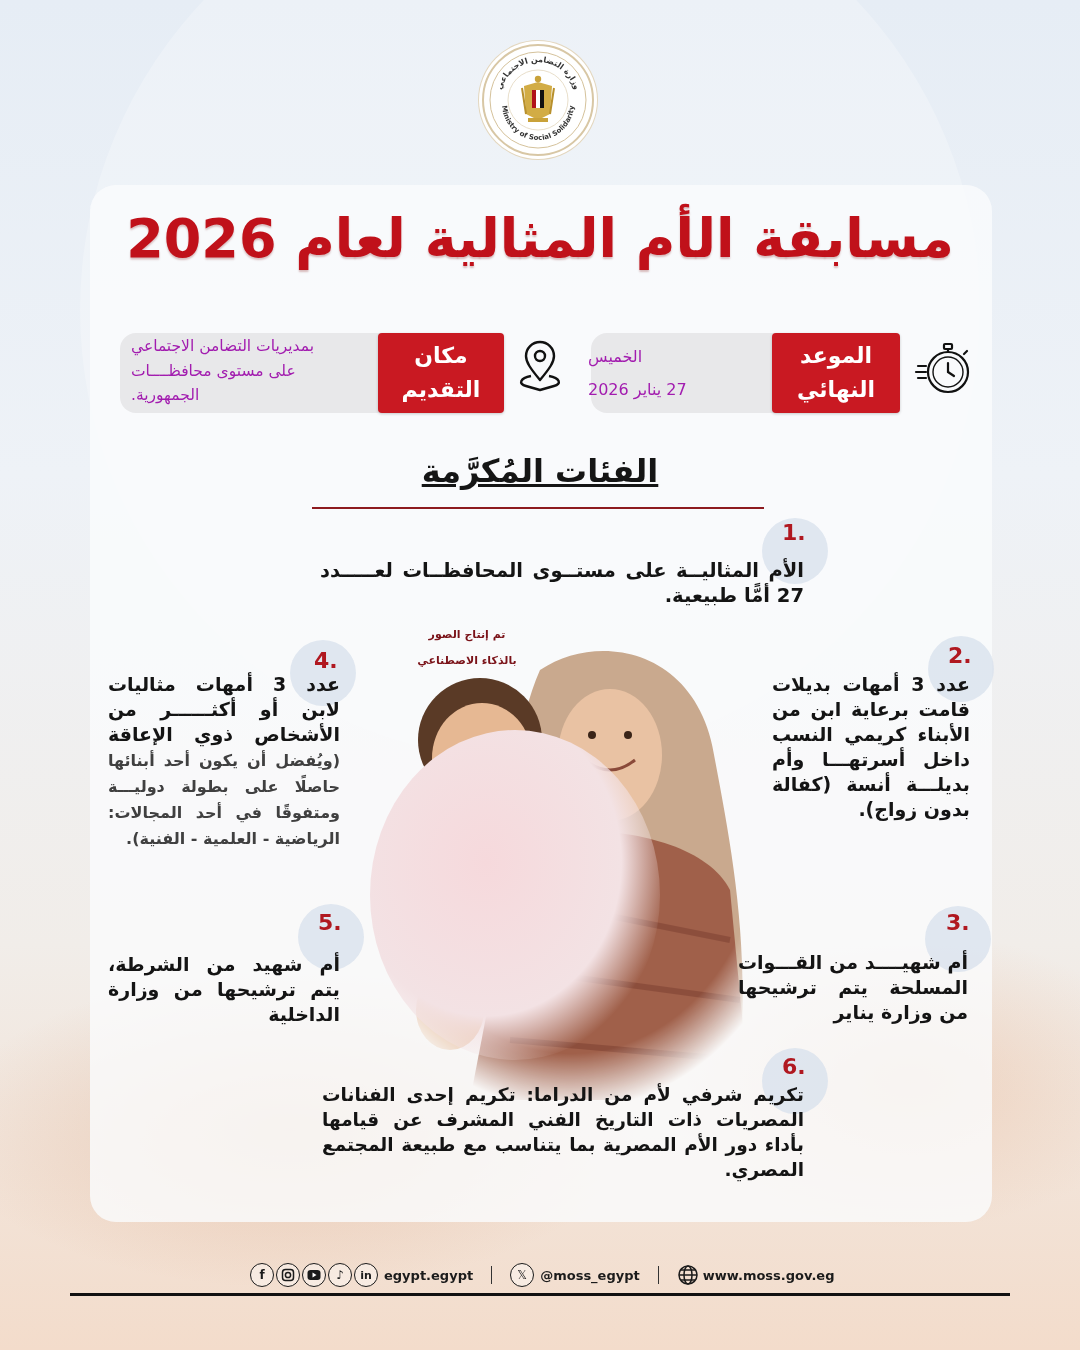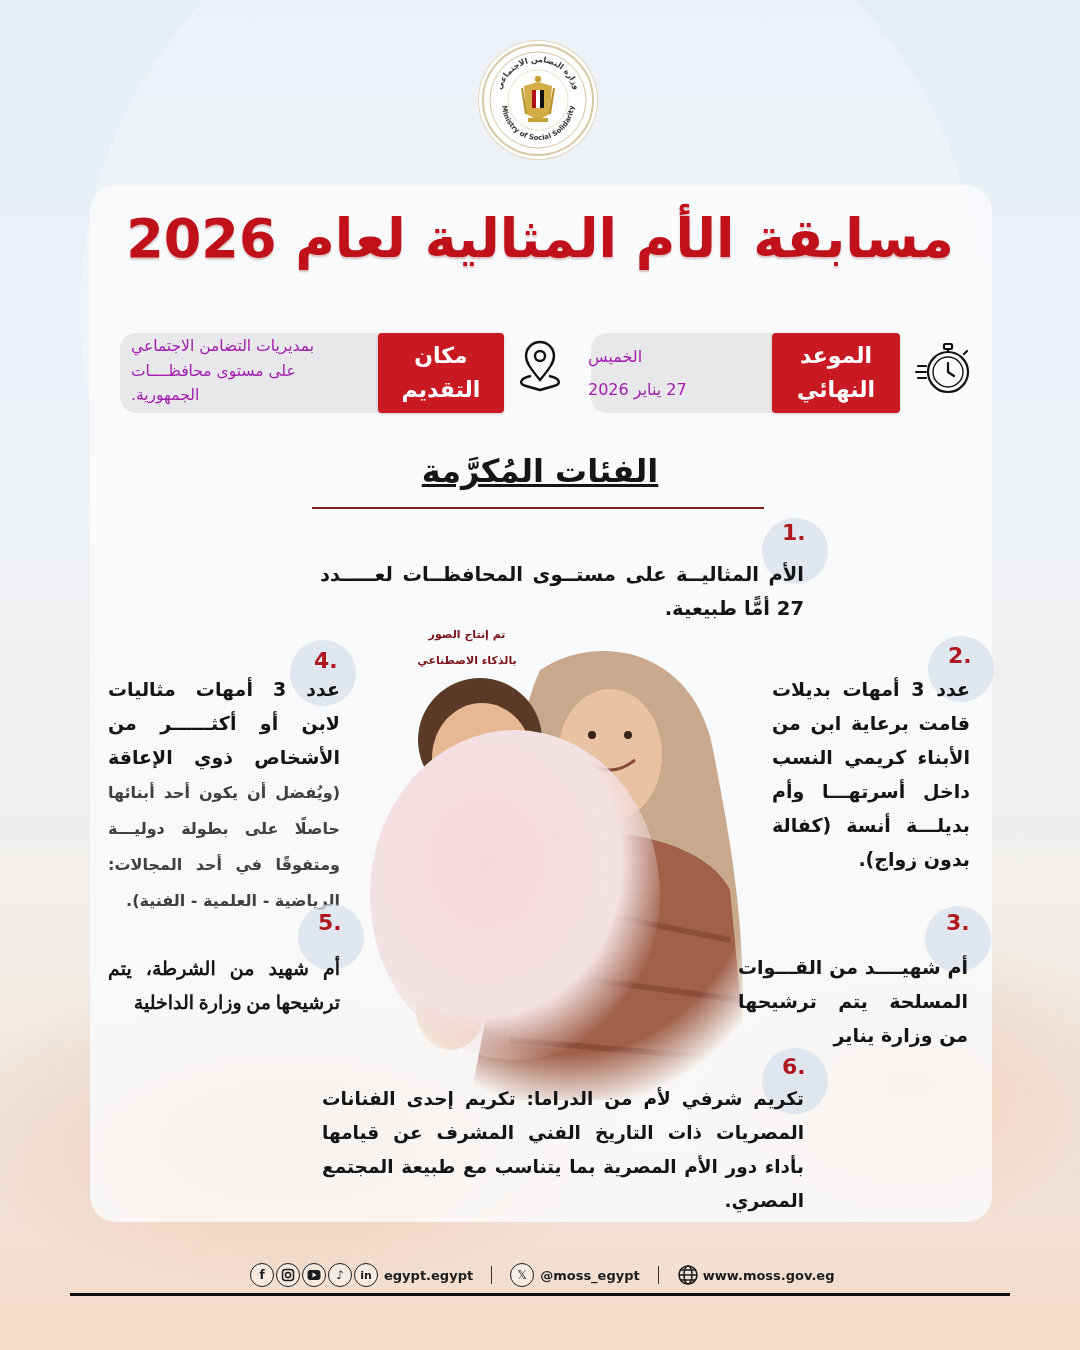--- a/index.html
+++ b/index.html
@@ -74,21 +74,21 @@
   .num-bubble {
     position: absolute; width: 66px; height: 66px; border-radius: 50%;
     background: rgba(215,224,236,0.75);
   }
   .num {
     position: absolute; font-weight: 800; font-size: 22px; color: #b01820;
   }
 
   .item-text {
     position: absolute; direction: rtl; text-align: justify; text-align-last: right;
-    font-weight: 700; color: #141414; font-size: 19px; line-height: 34px;
+    font-weight: 700; color: #141414; font-size: 19px; line-height: 25px;
   }
   .item-text .accent { color: #404040; }
 
   
   .photo-wrap {
     position: absolute; left: 370px; top: 640px; width: 400px; height: 470px;
   }
   .photo-circle {
     position: absolute; left: 0; top: 90px; width: 290px; height: 330px; border-radius: 50%;
     background: radial-gradient(ellipse at 40% 40%, #f6d9dc 0%, #f3e2e4 55%, rgba(245,235,236,0) 75%);
@@ -246,21 +246,21 @@
 
 <div class="num-bubble" style="left:290px; top:640px;"></div>
 <div class="num" style="left:314px; top:648px;">4.</div>
 <div class="item-text" style="left:108px; top:672px; width:232px;">
   <span>عدد 3 أمهات مثاليات لابن أو أكثــــــر من الأشخاص ذوي الإعاقة</span>
   <span class="accent" style="font-size:16px;">(ويُفضل أن يكون أحد أبنائها حاصلًا على بطولة دوليـــة ومتفوقًا في أحد المجالات: الرياضية - العلمية - الفنية).</span>
 </div>
 
 <div class="num-bubble" style="left:298px; top:904px;"></div>
 <div class="num" style="left:318px; top:910px;">5.</div>
-<div class="item-text" style="left:108px; top:952px; width:232px;font-family:Liberation Serif, serif;">أم شهيد من الشرطة، يتم ترشيحها من وزارة الداخلية</div>
+<div class="item-text" style="left:108px; top:952px; width:232px;">أم شهيد من الشرطة، يتم ترشيحها من وزارة الداخلية</div>
 
 <div class="num-bubble" style="left:762px; top:1048px;"></div>
 <div class="num" style="left:782px; top:1054px;">6.</div>
 <div class="item-text" style="left:322px; top:1082px; width:482px; font-size:18.5px;">تكريم شرفي لأم من الدراما: تكريم إحدى الفنانات المصريات ذات التاريخ الفني المشرف عن قيامها بأداء دور الأم المصرية بما يتناسب مع طبيعة المجتمع المصري.</div>
 
 <div class="footer">
   <span class="social-icon">f</span>
   <span class="social-icon">
     <svg width="14" height="14" viewBox="0 0 14 14" fill="none" stroke="#1b1b1b" stroke-width="1.5">
         <rect x="1.5" y="1.5" width="11" height="11" rx="3"></rect>

